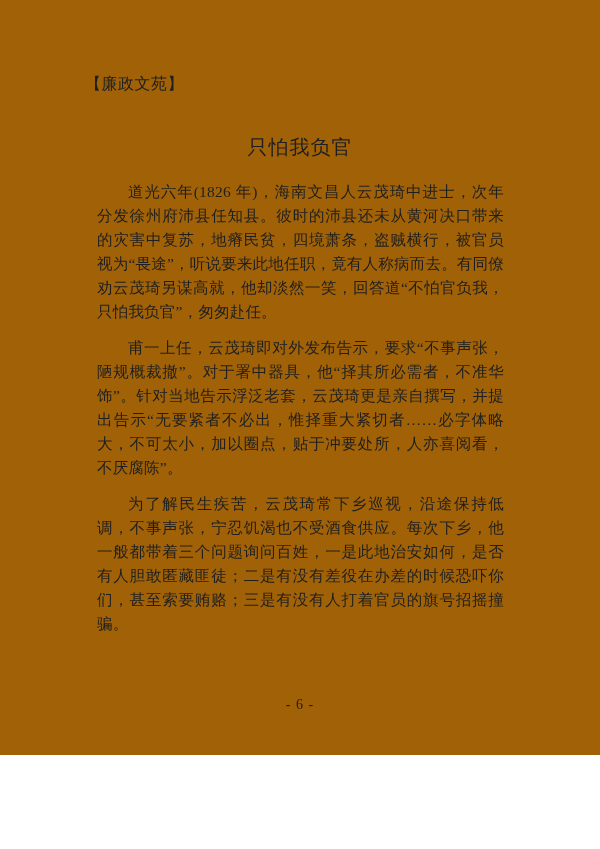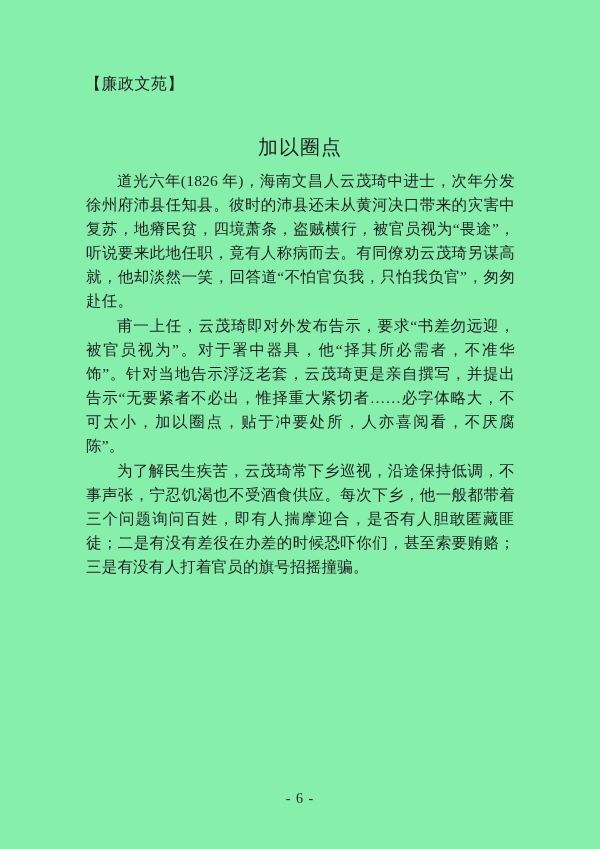--- a/index.html
+++ b/index.html
@@ -4,23 +4,23 @@
 <title>Document Page</title>
 <style>
   html, body {
     margin: 0;
     padding: 0;
     background: #ffffff;
   }
   .page {
     position: relative;
     width: 600px;
-    height: 849px;
+    height: 755px;
     margin: 0 auto;
-    background: #86efac;
+    background: #a16207;
     overflow: hidden;
     font-family: "Liberation Serif", "DejaVu Serif", serif;
     color: #1f1f1f;
   }
   .section-label {
     position: absolute;
     left: 85px;
     top: 74px;
     font-size: 16px;
     letter-spacing: 0.5px;
@@ -41,44 +41,44 @@
     left: 85px;
     right: 84px;
     top: 168px;
     font-size: 15.5px;
     line-height: 24px;
     text-align: justify;
     text-justify: inter-ideograph;
     letter-spacing: 0.2px;
   }
   .article p {
-    margin: 1px;
+    margin: 12px;
     padding: 0;
     text-indent: 2em;
   }
   .page-number {
     position: absolute;
     left: 0;
     right: 0;
     bottom: 42px;
     text-align: center;
     font-size: 14px;
     letter-spacing: 1px;
   }
 </style>
 </head>
 <body>
 
 <div class="page">
 
   <div class="section-label">【廉政文苑】</div>
 
-  <h1 class="doc-title">加以圈点</h1>
+  <h1 class="doc-title">只怕我负官</h1>
 
   <div class="article">
     <p>道光六年(1826 年)，海南文昌人云茂琦中进士，次年分发徐州府沛县任知县。彼时的沛县还未从黄河决口带来的灾害中复苏，地瘠民贫，四境萧条，盗贼横行，被官员视为“畏途”，听说要来此地任职，竟有人称病而去。有同僚劝云茂琦另谋高就，他却淡然一笑，回答道“不怕官负我，只怕我负官”，匆匆赴任。</p>
-    <p>甫一上任，云茂琦即对外发布告示，要求“书差勿远迎，被官员视为”。对于署中器具，他“择其所必需者，不准华饰”。针对当地告示浮泛老套，云茂琦更是亲自撰写，并提出告示“无要紧者不必出，惟择重大紧切者……必字体略大，不可太小，加以圈点，贴于冲要处所，人亦喜阅看，不厌腐陈”。</p>
-    <p>为了解民生疾苦，云茂琦常下乡巡视，沿途保持低调，不事声张，宁忍饥渴也不受酒食供应。每次下乡，他一般都带着三个问题询问百姓，即有人揣摩迎合，是否有人胆敢匿藏匪徒；二是有没有差役在办差的时候恐吓你们，甚至索要贿赂；三是有没有人打着官员的旗号招摇撞骗。</p>
+    <p>甫一上任，云茂琦即对外发布告示，要求“不事声张，陋规概裁撤”。对于署中器具，他“择其所必需者，不准华饰”。针对当地告示浮泛老套，云茂琦更是亲自撰写，并提出告示“无要紧者不必出，惟择重大紧切者……必字体略大，不可太小，加以圈点，贴于冲要处所，人亦喜阅看，不厌腐陈”。</p>
+    <p>为了解民生疾苦，云茂琦常下乡巡视，沿途保持低调，不事声张，宁忍饥渴也不受酒食供应。每次下乡，他一般都带着三个问题询问百姓，一是此地治安如何，是否有人胆敢匿藏匪徒；二是有没有差役在办差的时候恐吓你们，甚至索要贿赂；三是有没有人打着官员的旗号招摇撞骗。</p>
   </div>
 
   <div class="page-number">- 6 -</div>
 
 </div>
 
 </body></html>

